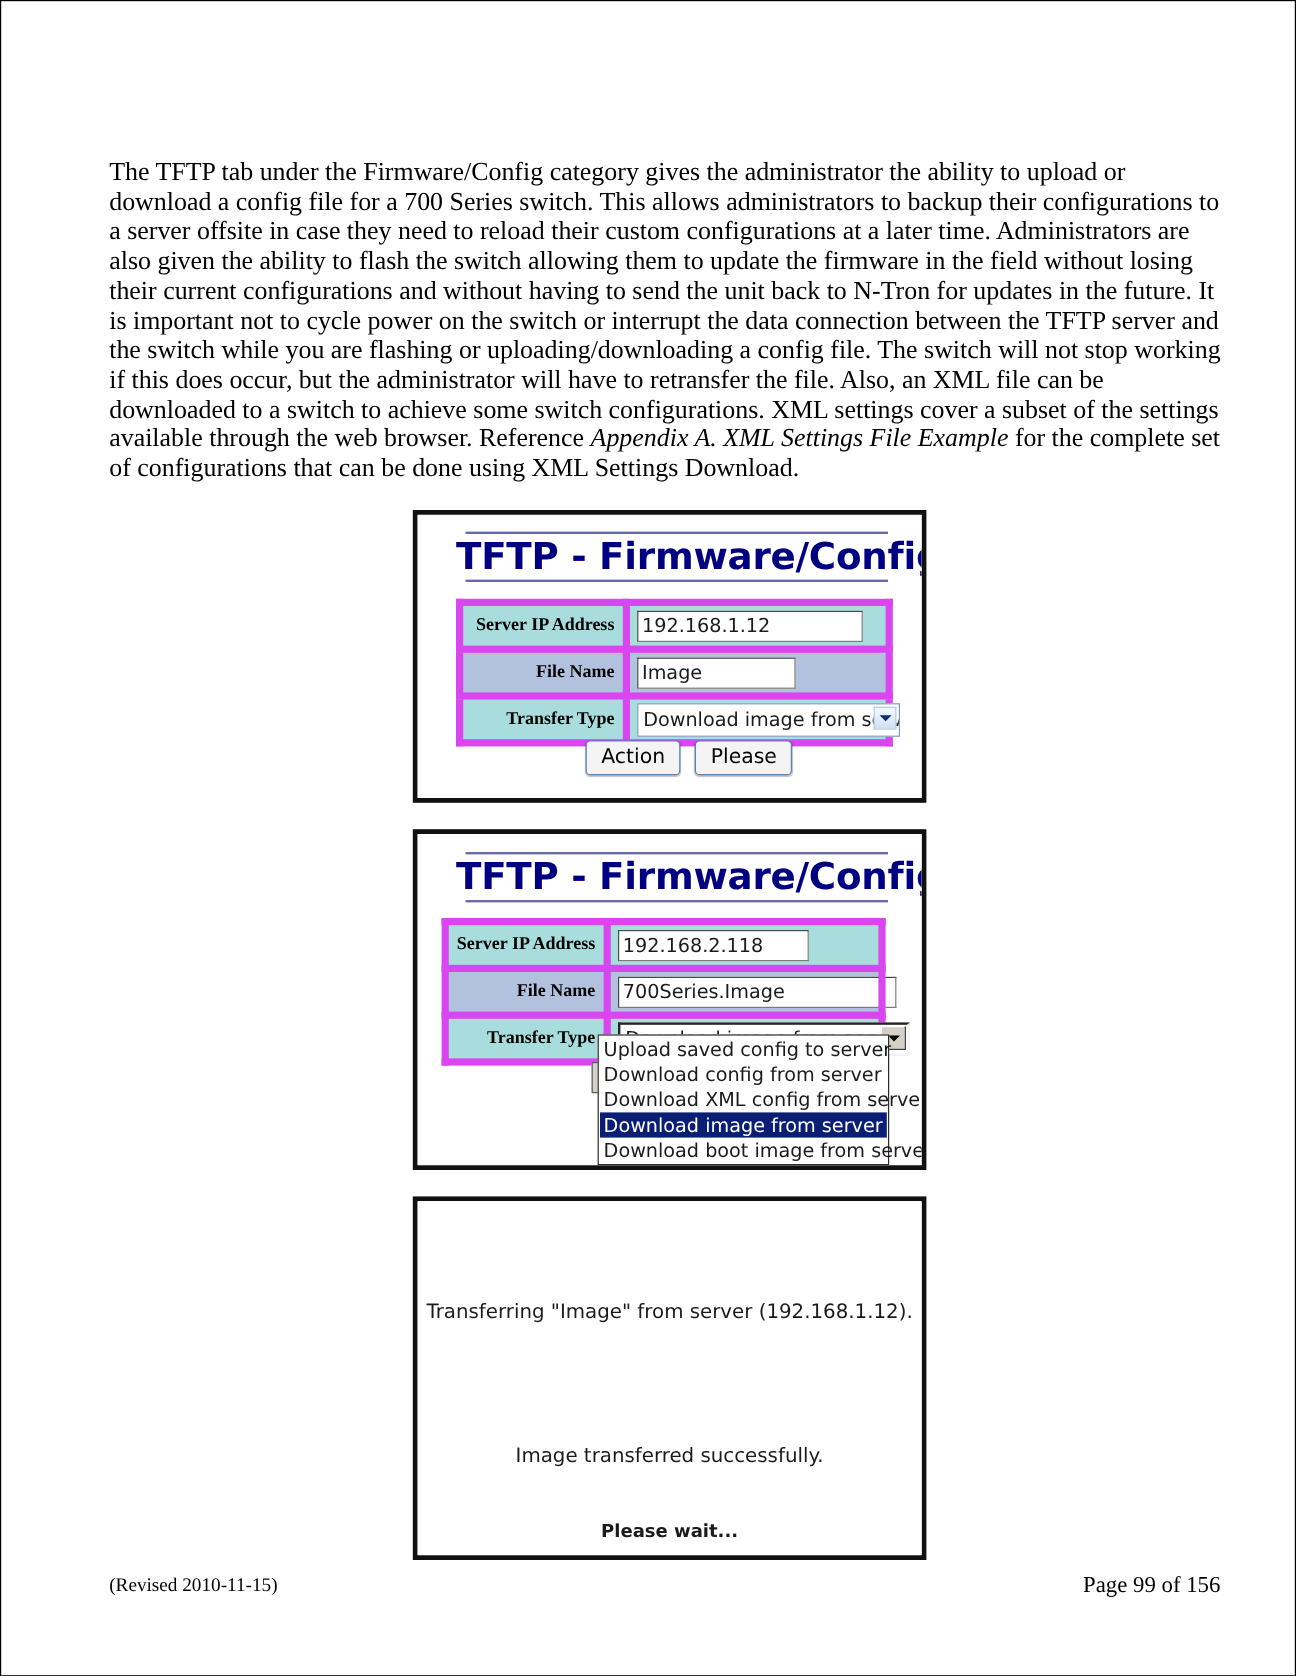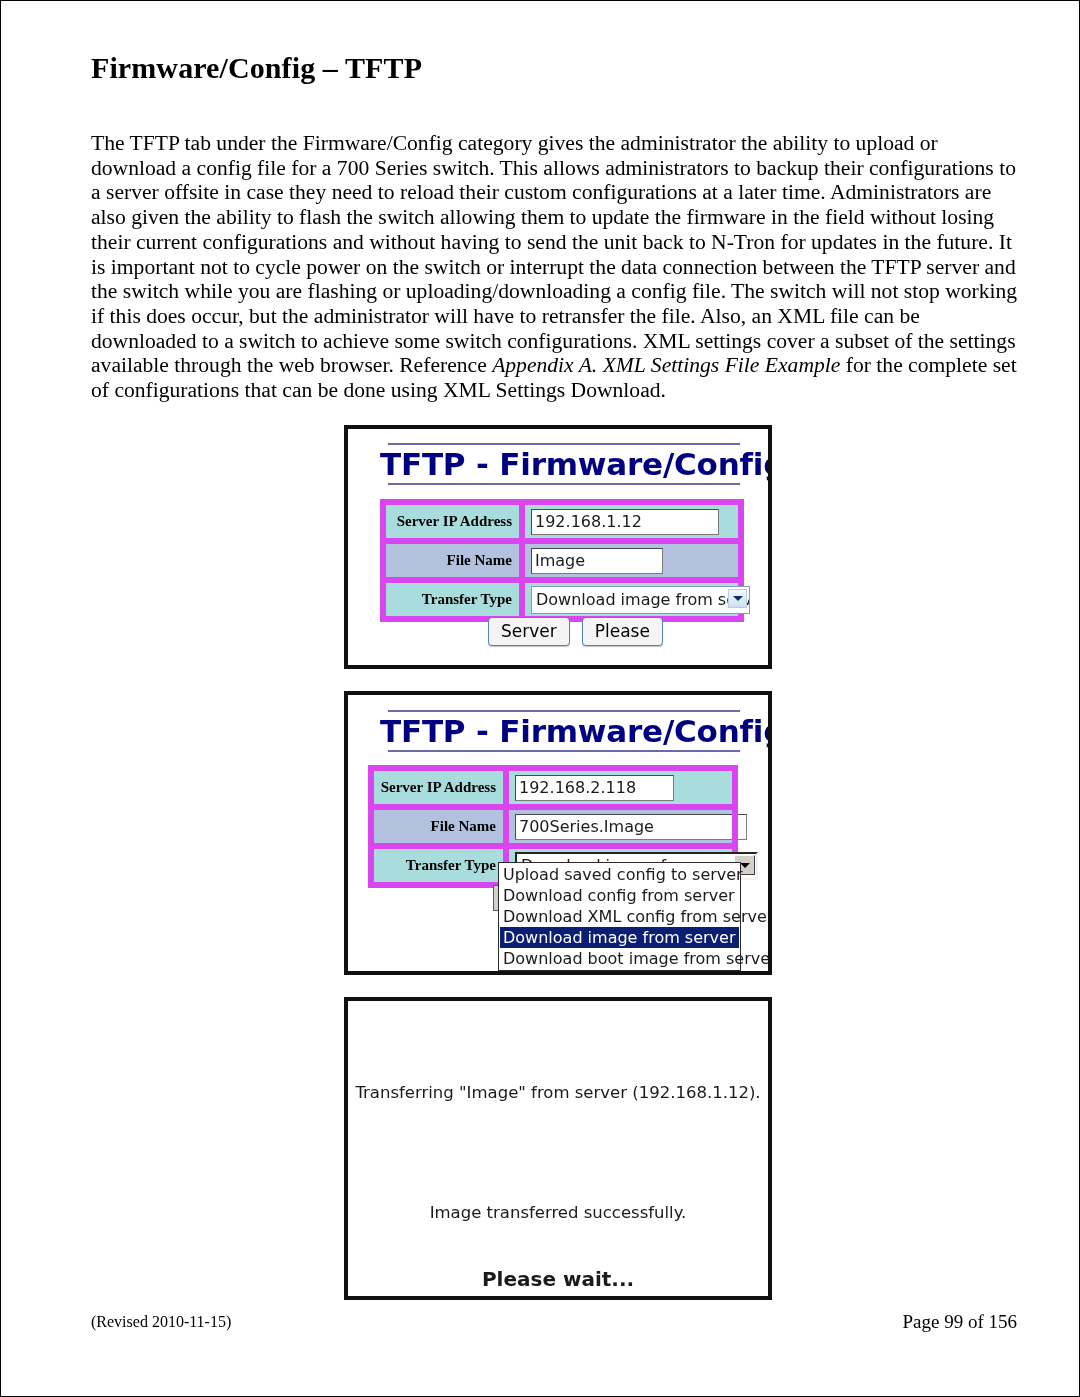--- a/index.html
+++ b/index.html
@@ -277,36 +277,35 @@
     position: absolute;
     width: 100%;
     text-align: center;
     font-family: "DejaVu Sans", "Liberation Sans", sans-serif;
     color: #1b1b1b;
     white-space: nowrap;
   }
   .status-line.s1 { top: 80px;  font-size: 16.5px; }
   .status-line.s2 { top: 200px; font-size: 16.5px; }
   .status-line.s3 { top: 232px; font-size: 16.5px; font-weight: bold; }
-  .status-line.s4 { top: 264px; font-size: 20px; font-weight: bold; }
+  .status-line.s4 { top: 264px; font-size: 15px; font-weight: bold; }
 
   
   .artifact {
     position: absolute;
     background: #d4d0c8;
     border: 1px solid #5a5a5a;
     z-index: 25;
   }
 </style>
 </head>
 <body>
 
 <div class="page">
 
-  <div class="page-title">Firmware/Config – TFTP</div>
 
   <div class="body-copy"><span>The TFTP tab under the Firmware/Config category gives the administrator the ability to upload or download a config file for a 700 Series switch.  This allows administrators to backup their configurations to a server offsite in case they need to reload their custom configurations at a later time.  Administrators are also given the ability to flash the switch allowing them to update the firmware in the field without losing their current configurations and without having to send the unit back to N-Tron for updates in the future.  It is important not to cycle power on the switch or interrupt the data connection between the TFTP server and the switch while you are flashing or uploading/downloading a config file.  The switch will not stop working if this does occur, but the administrator will have to retransfer the file. Also, an XML file  can be downloaded to a switch to achieve some switch configurations. XML settings cover a subset of the settings available through the web browser.  Reference </span><i>Appendix A. XML Settings File Example</i><span> for the complete set of configurations that can be done using XML Settings Download.</span></div>
 
   <div class="shot" id="shot1">
     <div class="shot-inner">
 
       <div class="panel-title">
         <span class="ruleline"></span>
         <span class="ttxt">TFTP - Firmware/Config</span>
         <span class="ruleline"></span>
@@ -332,21 +331,21 @@
             <div class="sel-xp" style="width:219px;">
               <span>Download image from server</span>
               <span class="arrow-box"></span>
             </div>
           </td>
         </tr>
       </tbody>
         </table>
 
       <div class="btn-row" style="left:138px; top:186px;">
-        <button class="xpbtn">Server</button>
+        <button class="xpbtn">Action</button>
         <button class="xpbtn">Please</button>
       </div>
 
     </div>
   </div>
 
   <div class="shot" id="shot2">
     <div class="shot-inner">
 
       <div class="panel-title">

